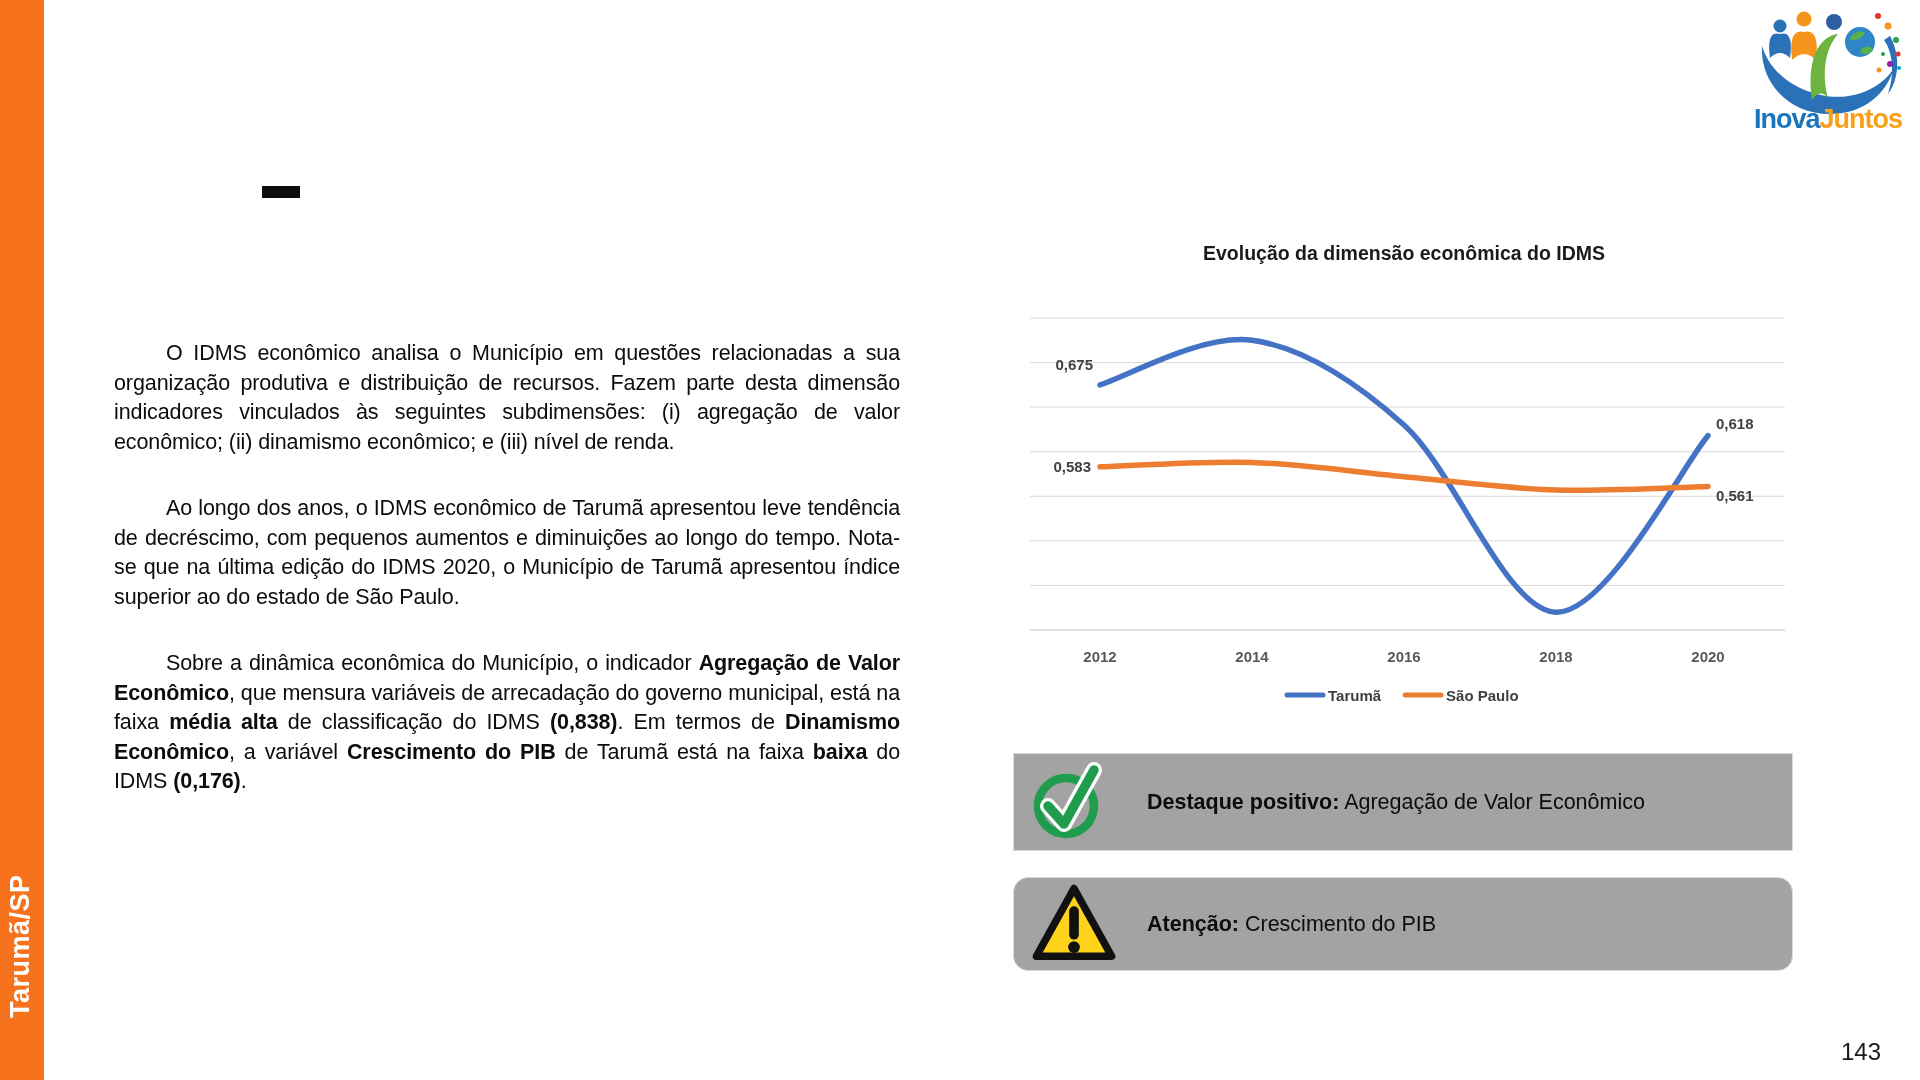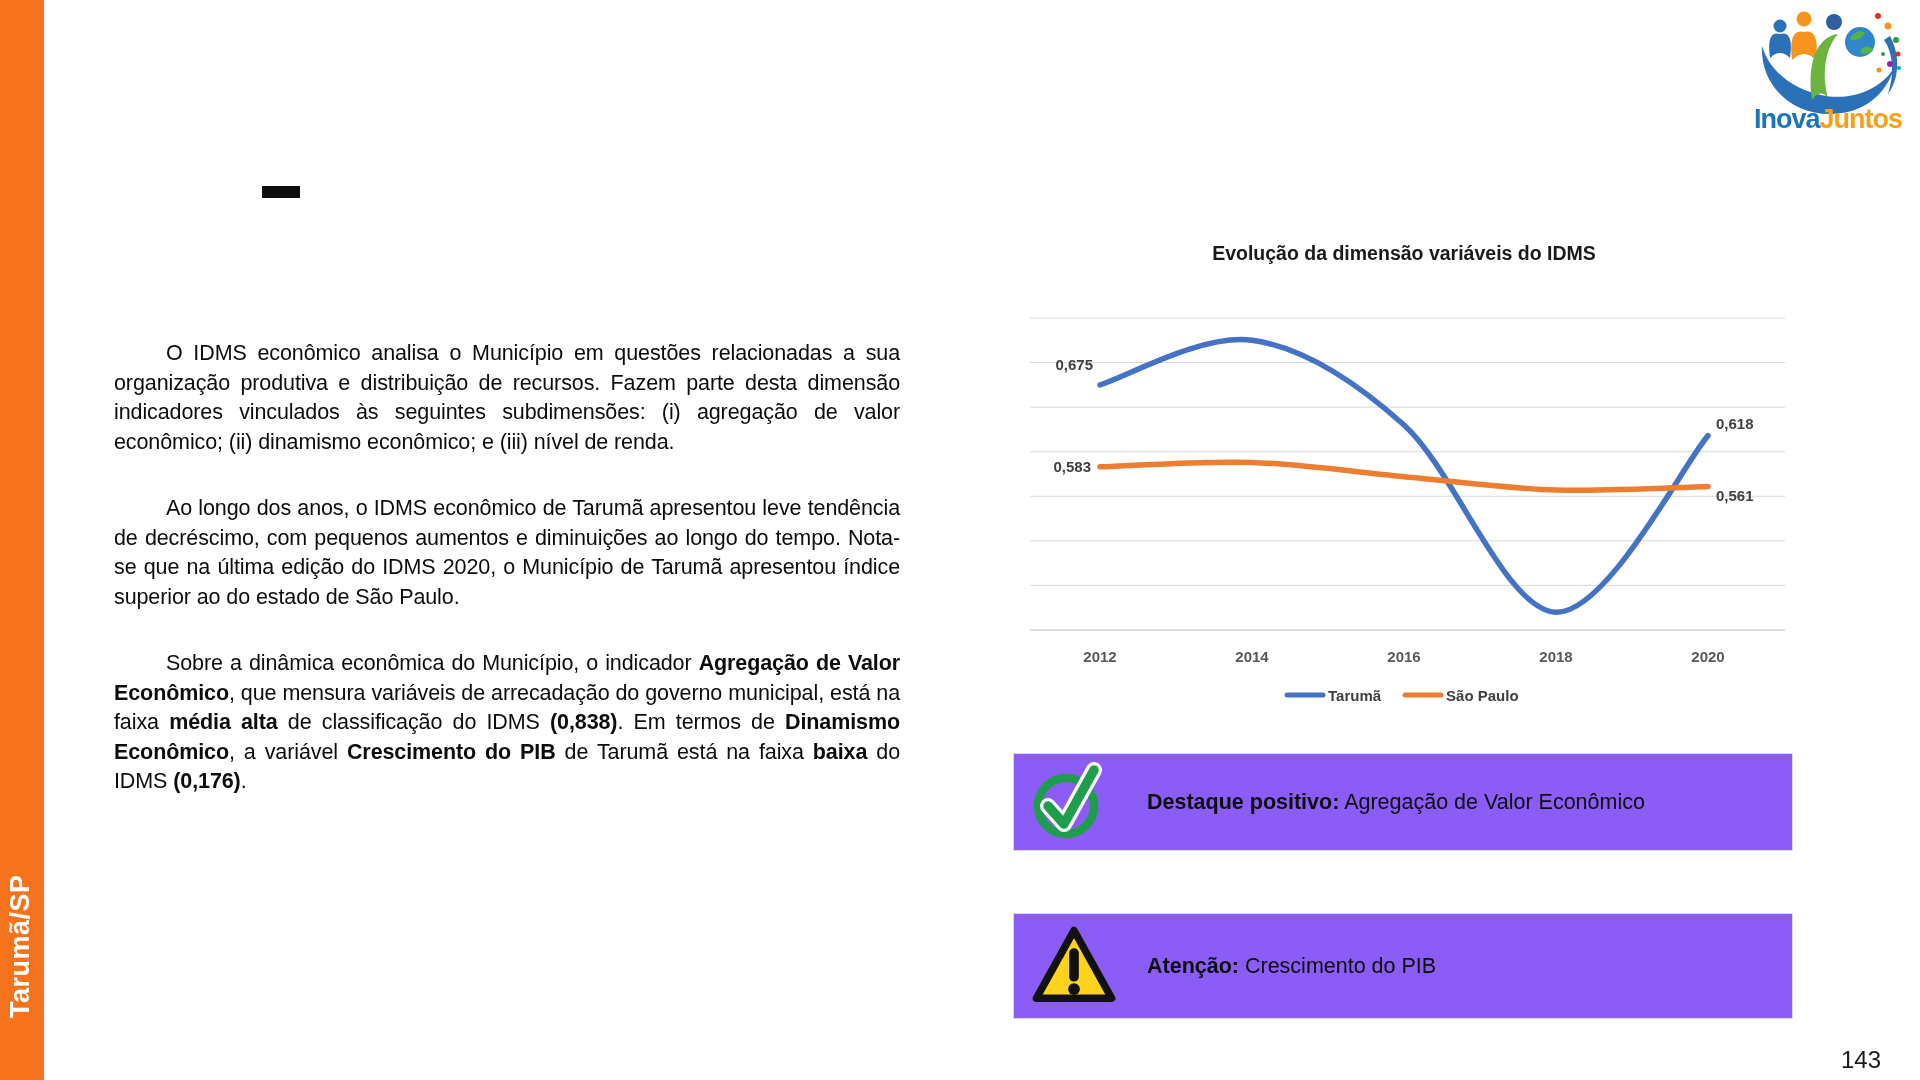--- a/index.html
+++ b/index.html
@@ -19,29 +19,29 @@
   .body-text p{
     margin:8px 0 37px 0;text-align:justify;text-indent:52px;
     font-size:21.5px;line-height:29.5px;letter-spacing:-0.1px;
   }
   .chart-title{
     position:absolute;left:1015px;top:242px;width:778px;text-align:center;
     font-size:19.5px;font-weight:bold;color:#1a1a1a;
   }
   #chart-svg{position:absolute;left:1015px;top:280px;width:778px;height:440px;font-family:"Liberation Sans",sans-serif;}
   .callout{
-    position:absolute;left:1013px;width:780px;background:#8b5cf6;border:1px solid #DBDBDB;
+    position:absolute;left:1013px;width:780px;background:#a3a3a3;border:1px solid #DBDBDB;
     display:flex;align-items:center;box-sizing:border-box;padding-left:17px;text-align:right;
   }
   .callout .icon-wrap{flex:0 0 auto;width:86px;display:flex;align-items:center;justify-content:center;}
   .callout .callout-text{margin-left:30px;font-size:21.5px;}
   .callout .callout-text b{font-weight:bold;}
   .box-positive{top:753px;height:98px;}
-  .box-attention{top:913px;height:106px;}
-  .page-number{position:absolute;left:1841px;top:1038px;font-size:24px;color:#1a1a1a;margin-top:8px;}
+  .box-attention{top:877px;height:94px;border-radius:15px;}
+  .page-number{position:absolute;left:1841px;top:1038px;font-size:24px;color:#1a1a1a;}
 </style>
 </head>
 <body>
 
 <div class="left-bar"></div>
 <div class="sidebar-label">Tarumã/SP</div>
 
 <div class="title-dash"></div>
 
 <svg class="logo" viewBox="0 0 156 128">
@@ -74,21 +74,21 @@
   </g>
   <text x="78" y="122" text-anchor="middle" font-size="27" font-weight="bold" letter-spacing="-1"><tspan fill="#1B75BB">Inova</tspan><tspan fill="#F9A01B">Juntos</tspan></text>
 </svg>
 
 <div class="body-text">
   <p>O IDMS econômico analisa o Município em questões relacionadas a sua organização produtiva e distribuição de recursos. Fazem parte desta dimensão indicadores vinculados às seguintes subdimensões: (i) agregação de valor econômico; (ii) dinamismo econômico; e (iii) nível de renda.</p>
   <p>Ao longo dos anos, o IDMS econômico de Tarumã apresentou leve tendência de decréscimo, com pequenos aumentos e diminuições ao longo do tempo. Nota-se que na última edição do IDMS 2020, o Município de Tarumã apresentou índice superior ao do estado de São Paulo.</p>
   <p id="p3"><span>Sobre a dinâmica econômica do Município, o indicador </span><b>Agregação de Valor Econômico</b><span>, que mensura variáveis de arrecadação do governo municipal, está na faixa </span><b>média alta</b><span> de classificação do IDMS </span><b>(0,838)</b><span>. Em termos de </span><b>Dinamismo Econômico</b><span>, a variável </span><b>Crescimento do PIB</b><span> de Tarumã está na faixa </span><b>baixa</b><span> do IDMS </span><b>(0,176)</b><span>.</span></p>
 </div>
 
-<div class="chart-title">Evolução da dimensão variáveis do IDMS</div>
+<div class="chart-title">Evolução da dimensão econômica do IDMS</div>
 <svg id="chart-svg" viewBox="0 0 778 440">
     <line x1="15" x2="770" y1="350" y2="350" stroke="#BFBFBF" stroke-width="1"></line>
     <line x1="15" x2="770" y1="305.42857142857144" y2="305.42857142857144" stroke="#D9D9D9" stroke-width="1"></line>
     <line x1="15" x2="770" y1="260.8571428571429" y2="260.8571428571429" stroke="#D9D9D9" stroke-width="1"></line>
     <line x1="15" x2="770" y1="216.28571428571425" y2="216.28571428571425" stroke="#D9D9D9" stroke-width="1"></line>
     <line x1="15" x2="770" y1="171.71428571428567" y2="171.71428571428567" stroke="#D9D9D9" stroke-width="1"></line>
     <line x1="15" x2="770" y1="127.14285714285714" y2="127.14285714285714" stroke="#D9D9D9" stroke-width="1"></line>
     <line x1="15" x2="770" y1="82.5714285714285" y2="82.5714285714285" stroke="#D9D9D9" stroke-width="1"></line>
     <line x1="15" x2="770" y1="38" y2="38" stroke="#D9D9D9" stroke-width="1"></line>
     <path d="M85,104.85714285714283C110.33333333333333,97.42857142857142,186.33333333333334,53.600000000000044,237,60.285714285714334C287.6666666666667,66.97142857142862,338.3333333333333,99.65714285714284,389,144.97142857142856C439.6666666666667,190.28571428571428,490.3333333333333,330.3885714285714,541,332.1714285714286C591.6666666666666,333.95428571428573,667.6666666666666,185.08571428571432,693,155.66857142857145" fill="none" stroke="#4472C4" stroke-width="5.5" stroke-linecap="round" stroke-linejoin="round"></path>

